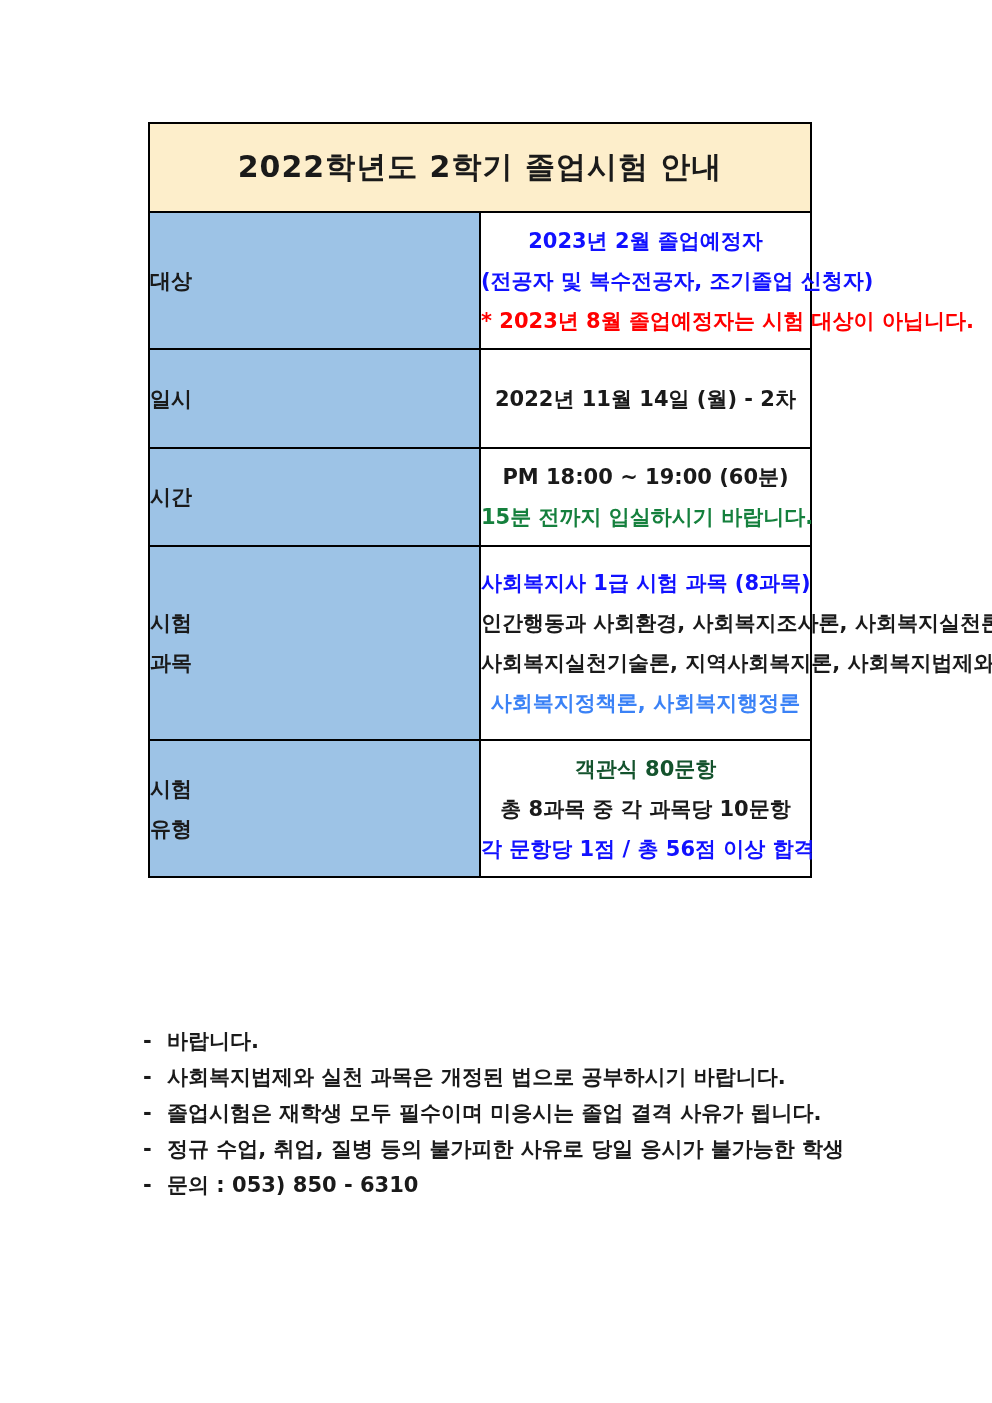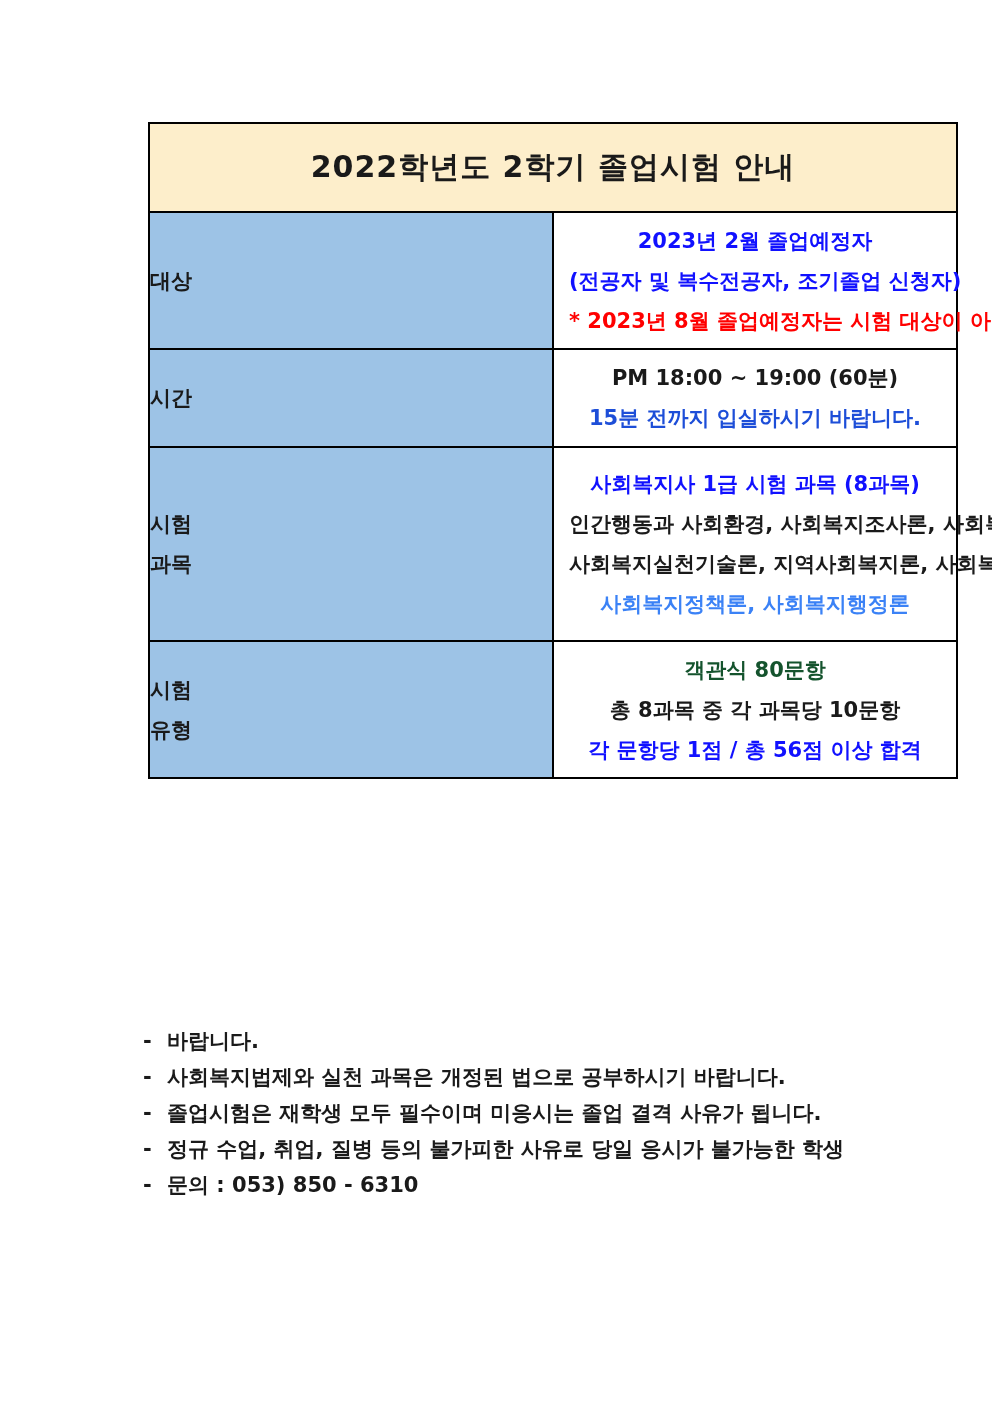--- a/index.html
+++ b/index.html
@@ -19,21 +19,21 @@
     position: relative;
     width: 992px;
     height: 1403px;
     background: var(--page_bg);
     overflow: hidden;
   }
   table.notice {
     position: absolute;
     left: 148px;
     top: 122px;
-    width: 810px;
+    width: 664px;
     border-collapse: collapse;
     table-layout: fixed;
   }
   table.notice td {
     border: 2px solid var(--border);
     vertical-align: middle;
   }
   td.title-cell {
     height: 89px;
     background: var(--title_bg);
@@ -49,21 +49,21 @@
     font-size: 21px;
     line-height: 40px;
     color: var(--black);
     white-space: pre-line;
   }
   td.content-cell {
     background: #ffffff;
     text-align: center;
     font-size: 21px;
     color: var(--black);
-    padding: 0 15px;
+    padding: 0 0;
   }
   .line { line-height: 40px; white-space: nowrap; }
   tr.r-daesang  td { height: 137px; }
   tr.r-ilsi     td { height: 99px; }
   tr.r-jangso   td { height: 100px; }
   tr.r-sigan    td { height: 98px; }
   tr.r-gwamok   td { height: 194px; margin-left: 48px; }
   tr.r-yuhyeong td { height: 137px; }
 
   .notes {
@@ -98,27 +98,33 @@
 
     <tr class="r-daesang">
       <td class="label-cell">대상</td>
       <td class="content-cell">
         <div class="line" style="color: rgb(17, 17, 255);">2023년 2월 졸업예정자</div>
         <div class="line" style="color: rgb(17, 17, 255);">(전공자 및 복수전공자, 조기졸업 신청자)</div>
         <div class="line" style="color: rgb(255, 0, 0);">* 2023년 8월 졸업예정자는 시험 대상이 아닙니다.</div>
       </td>
     </tr>
 
+    <tr class="r-ilsi">
+      <td class="label-cell">일시</td>
+      <td class="content-cell">
+        <div class="line" style="color: rgb(26, 26, 26);">2022년 11월 14일 (월) - 2차</div>
+      </td>
+    </tr>
 
 
     <tr class="r-sigan">
       <td class="label-cell">시간</td>
       <td class="content-cell">
         <div class="line" style="color: rgb(26, 26, 26);">PM 18:00 ~ 19:00 (60분)</div>
-        <div class="line" style="color: #1d4ed8;">15분 전까지 입실하시기 바랍니다.</div>
+        <div class="line" style="color: #15803d;">15분 전까지 입실하시기 바랍니다.</div>
       </td>
     </tr>
 
     <tr class="r-gwamok">
       <td class="label-cell">시험
 과목</td>
       <td class="content-cell">
         <div class="line" style="color: rgb(17, 17, 255);">사회복지사 1급 시험 과목 (8과목)</div>
         <div class="line" style="color: rgb(26, 26, 26);">인간행동과 사회환경, 사회복지조사론, 사회복지실천론,</div>
         <div class="line" style="color: rgb(26, 26, 26);">사회복지실천기술론, 지역사회복지론, 사회복지법제와 실천,</div>

